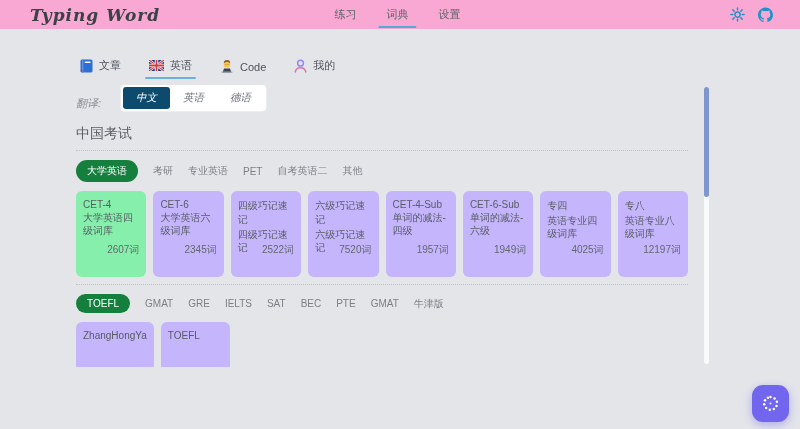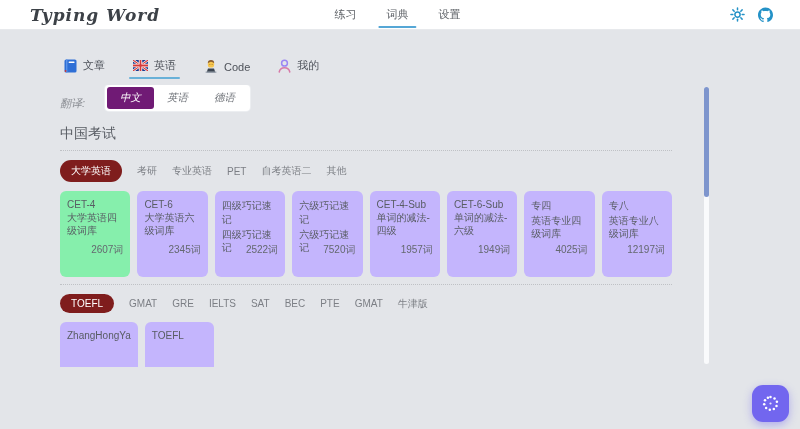--- a/index.html
+++ b/index.html
@@ -1,54 +1,54 @@
 <!DOCTYPE html>
 <html><head>
 <meta charset="utf-8">
 <style>
   * { margin:0; padding:0; box-sizing:border-box; }
   html,body { width:800px; height:429px; overflow:hidden; }
   body { background:#e3e5e9; font-family:"Liberation Sans","DejaVu Sans",sans-serif; color:#595d64; }
 
   
-  .header { height:30px; background:#ffffff; border-bottom:1px solid #e7e9ec; position:relative; display:flex; align-items:center; }
+  .header { height:30px; background:#f9a8d4; border-bottom:1px solid #e7e9ec; position:relative; display:flex; align-items:center; }
   .logo { margin-left:30px; font-family:"DejaVu Serif",serif; font-style:italic; font-weight:600; font-size:17px; color:#3c4147; letter-spacing:1px; }
   .nav { position:absolute; left:50%; top:0; height:100%; transform:translateX(-52%); display:flex; gap:26px; align-items:center; font-size:11px; color:#5f6368;font-family:Liberation Serif, serif; }
   .nav-item { position:relative; height:100%; display:flex; align-items:center; cursor:pointer; padding:0 2px; }
   .nav-item .underline { position:absolute; left:-6px; right:-6px; bottom:1px; height:2px; border-radius:1px; background:#55a7d6; display:none; }
   .nav-item.active .underline { display:block; }
   .header-icons { position:absolute; right:27px; top:0; height:100%; display:flex; align-items:center; gap:13px; }
   .hicon { width:15px; height:15px; cursor:pointer; display:flex; align-items:center; justify-content:center; }
 
   
   .main { position:relative; height:399px; }
-  .content { width:612px; margin-left:60px; padding-top:26px; }
+  .content { width:612px; margin-left:76px; padding-top:26px; }
 
   
   .tabs { display:flex; gap:20px; align-items:flex-end; }
   .tab { display:flex; gap:6px; align-items:center; font-size:11px; color:#4e525a; padding:2px 4px 6px 4px; position:relative; cursor:pointer; }
   .tab .underline { position:absolute; left:0; right:0; bottom:0; height:2px; border-radius:1px; background:#69b1d8; display:none; }
   .tab.active .underline { display:block; }
   .tab svg { display:block; }
 
   
   .scroll-area { height:282px; overflow:hidden; margin-top:6px; }
 
   
   .translate-row { display:flex; align-items:flex-end; gap:20px; font-size:11px; color:#8b8e94;font-style:italic; }
   .segmented { background:#ffffff; border-radius:4px; padding:2px; display:flex; box-shadow:0 0 0 1px #eceef1; }
   .seg-btn { padding:4px 13px; font-size:10.5px; color:#6e7278; border-radius:3px; cursor:pointer; }
-  .seg-btn.active { background:#701a75; color:#ffffff; }
+  .seg-btn.active { background:#0c4a6e; color:#ffffff; }
 
   
   .section-title { margin-top:14px; font-size:14px; color:#585c63; }
   .dotted { border-bottom:1px dotted #bfc1c5; margin-top:7px; }
   .pills { display:flex; gap:15px; align-items:center; margin-top:9px; font-size:10px; color:#7c7f85; }
   .pill { cursor:pointer; white-space:nowrap; }
-  .pill.active { background:#7f1d1d; color:#fff; padding:4px 11px; border-radius:11px; }
+  .pill.active { background:#15803d; color:#fff; padding:4px 11px; border-radius:11px; }
 
   .cards { display:grid; grid-template-columns:repeat(8,1fr); gap:7px; margin-top:9px; }
   .card { background:#c4b5fd; border-radius:6px; height:86px; padding:8px 7px; position:relative; cursor:pointer; }
   .card.selected { background:#86efac; }
   .card-name { font-size:10px; color:#585c63; }
   .card-desc { font-size:10px; color:#585c63; line-height:1.3; margin-top:1px; }
   .card-count { position:absolute; right:7px; bottom:20px; font-size:10px; color:#64686f; }
 
   
   .scrollbar { position:absolute; left:704px; top:57px; width:5px; height:277px; background:#f9fafc; border-radius:3px; }

